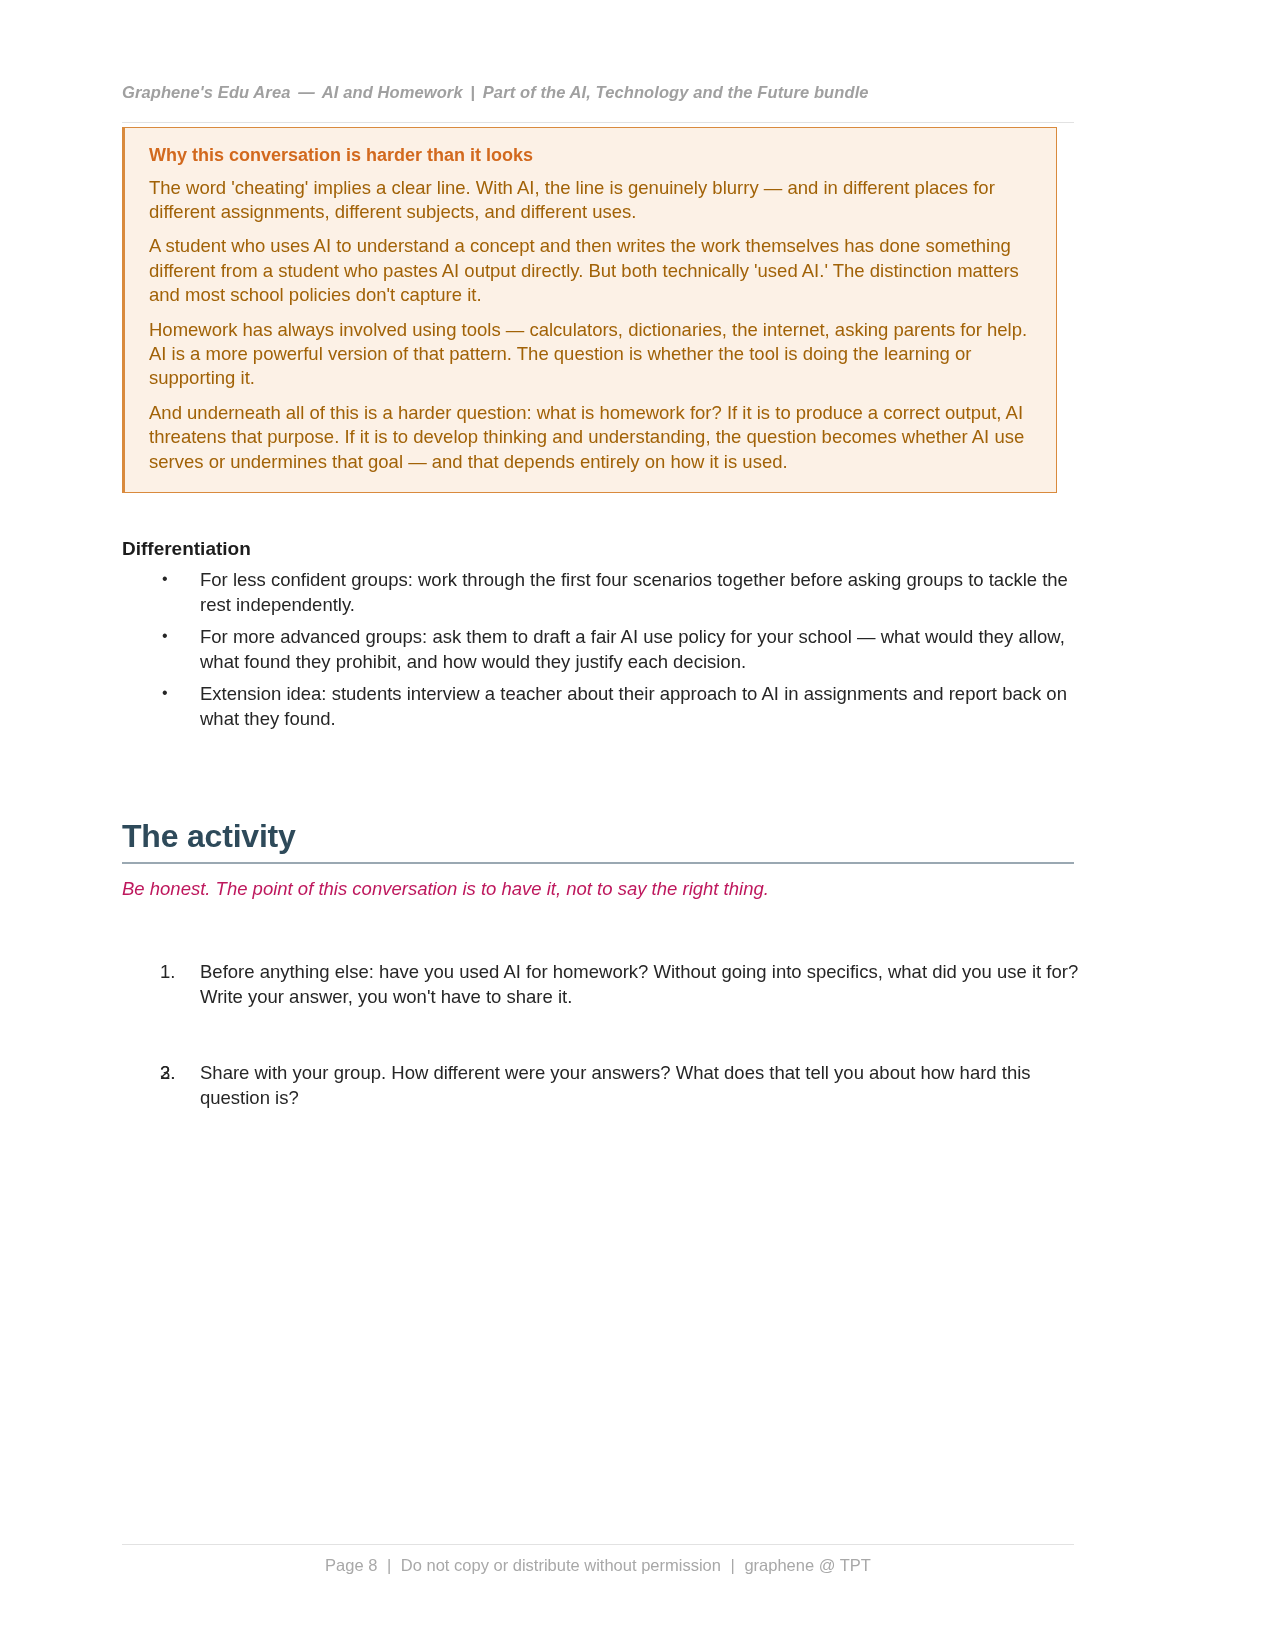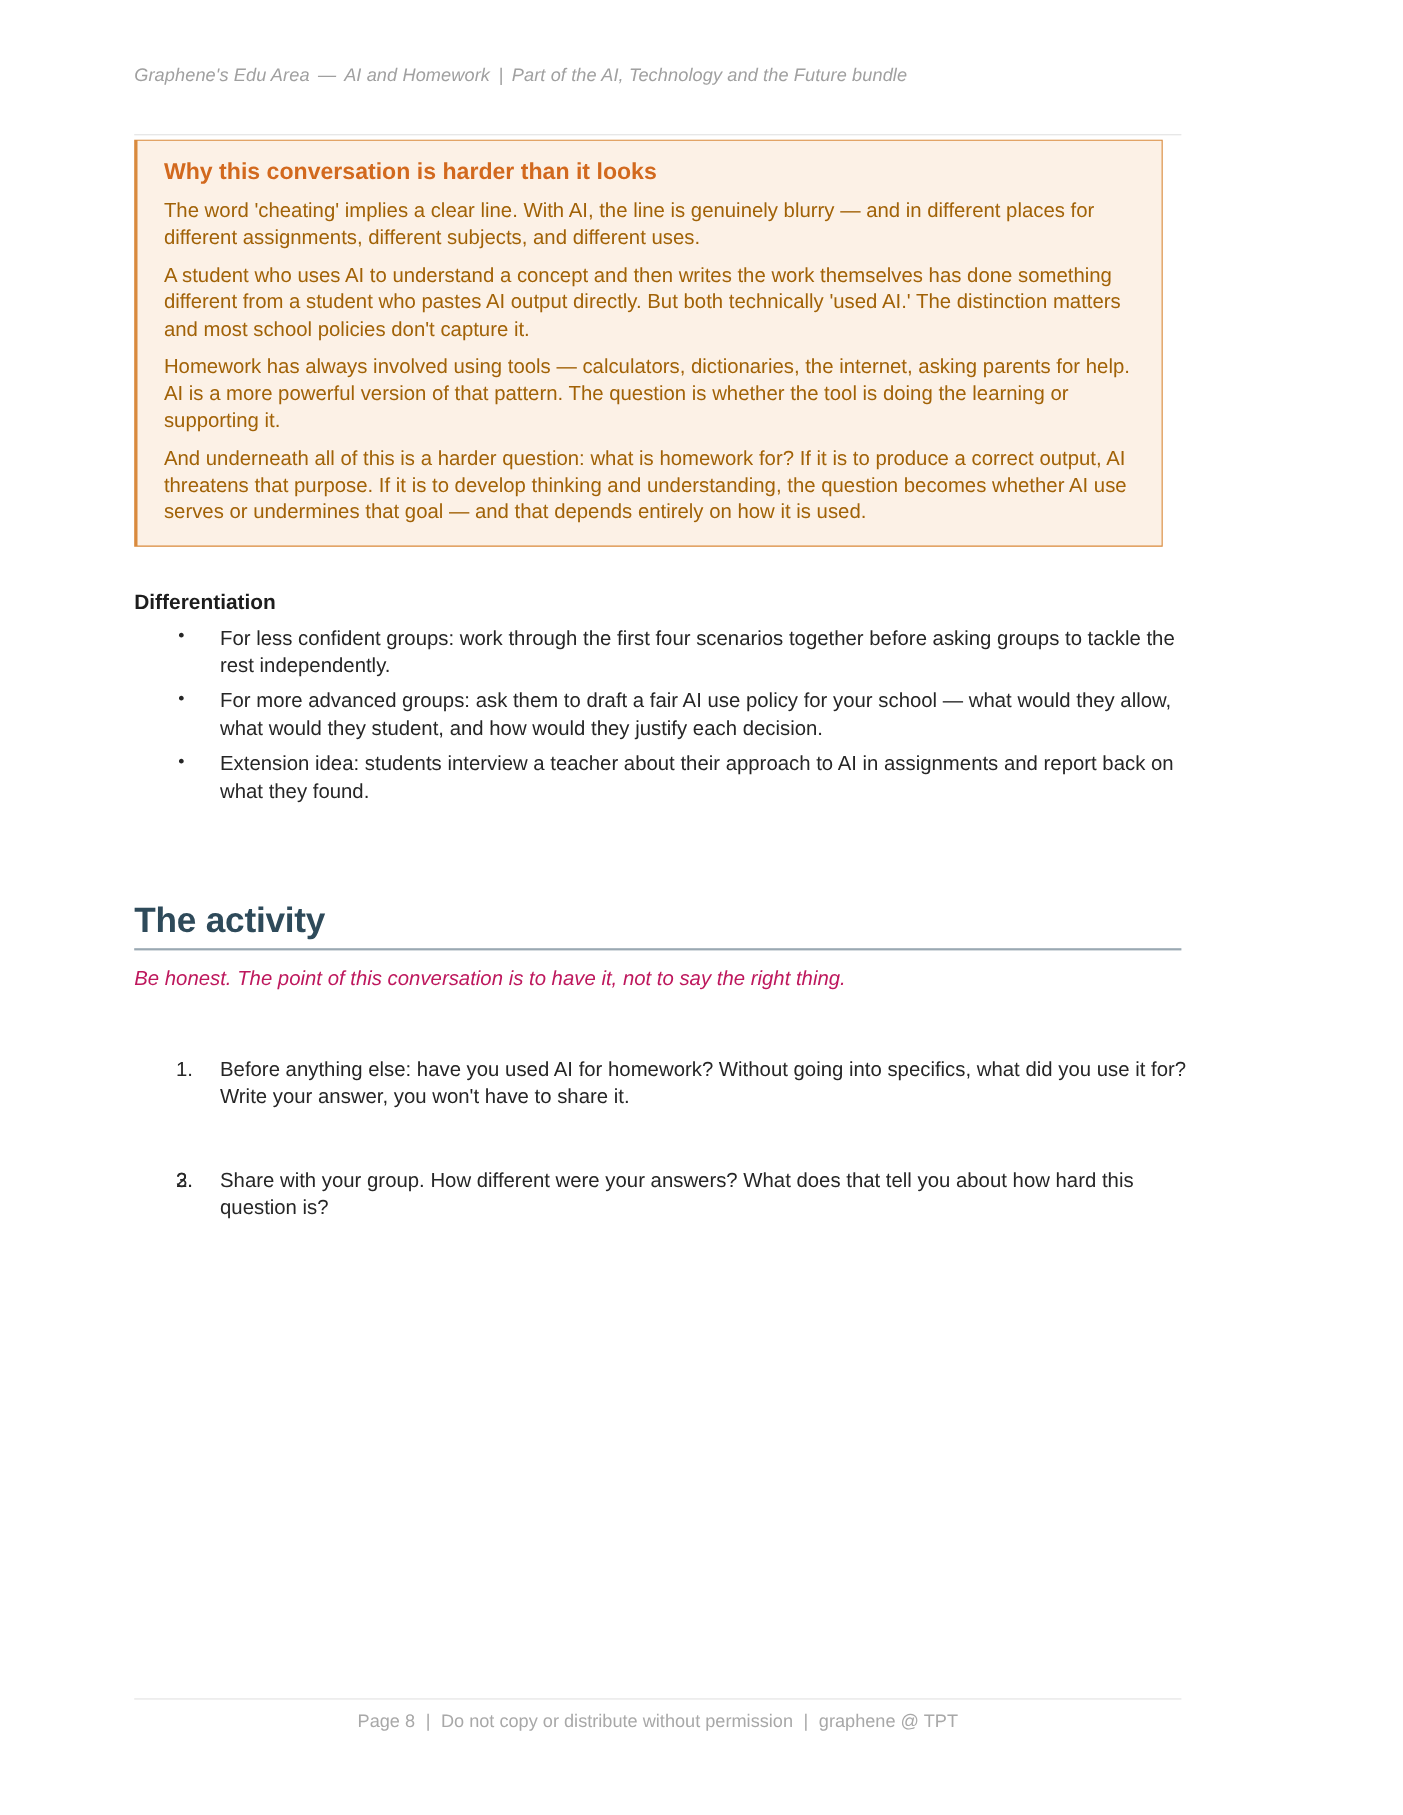--- a/index.html
+++ b/index.html
@@ -15,27 +15,28 @@
     margin: 0 auto;
     box-sizing: border-box;
     font-family: "Liberation Sans", sans-serif;
     overflow: hidden;
   }
 
   
   .doc-header {
     position: absolute;
     left: 122px;
-    top: 60px;
+    top: 83px;
     width: 952px;
     font-style: italic;
     font-size: 16.5px;
     color: #a0a0a0;
     letter-spacing: 0.1px;
     white-space: nowrap;
+    font-weight: bold;
   }
   .doc-header .sep { padding: 0 3px; }
 
   .header-rule {
     position: absolute;
     left: 122px;
     top: 122px;
     width: 952px;
     height: 1px;
     background: #e2e2e2;
@@ -47,21 +48,21 @@
     left: 122px;
     top: 127px;
     width: 935px;
     box-sizing: border-box;
     background: #fcf1e6;
     border: 1px solid #d98a3d;
     border-left: 3px solid #d98a3d;
     padding: 16px 22px 18px 24px;
   }
   .callout-title {
-    font-size: 21px;
+    font-size: 18px;
     font-weight: bold;
     color: #d2691e;
     margin: 0 0 9px 0;
     line-height: 1.25;
   }
   .callout p {
     margin: 0 0 10px 0;
     font-size: 18.5px;
     line-height: 1.32;
     color: #a16207;
@@ -211,21 +212,21 @@
   </div>
 
   <div class="sub-head">Differentiation</div>
   <ul class="bullets">
     <li>
       <span class="bullet-dot">•</span>
       <span>For less confident groups: work through the first four scenarios together before asking groups to tackle the rest independently.</span>
     </li>
     <li>
       <span class="bullet-dot">•</span>
-      <span>For more advanced groups: ask them to draft a fair AI use policy for your school — what would they allow, what would they student, and how would they justify each decision.</span>
+      <span>For more advanced groups: ask them to draft a fair AI use policy for your school — what would they allow, what found they prohibit, and how would they justify each decision.</span>
     </li>
     <li>
       <span class="bullet-dot">•</span>
       <span>Extension idea: students interview a teacher about their approach to AI in assignments and report back on what they found.</span>
     </li>
   </ul>
 
   <div class="section-title">The activity</div>
   <div class="section-rule"></div>
   <div class="section-sub">Be honest. The point of this conversation is to have it, not to say the right thing.</div>

